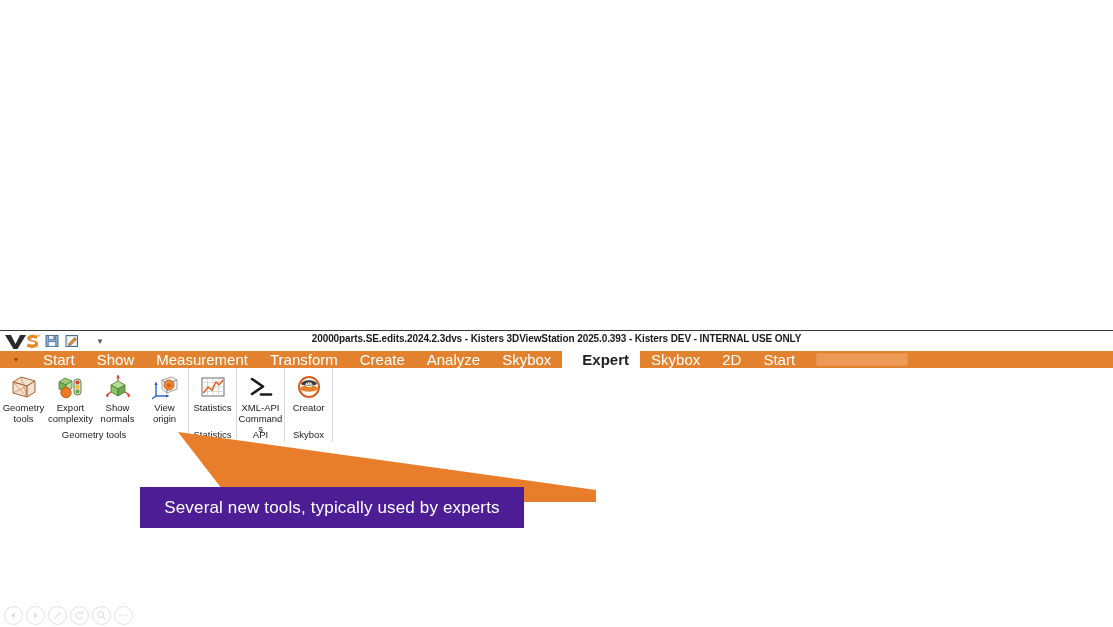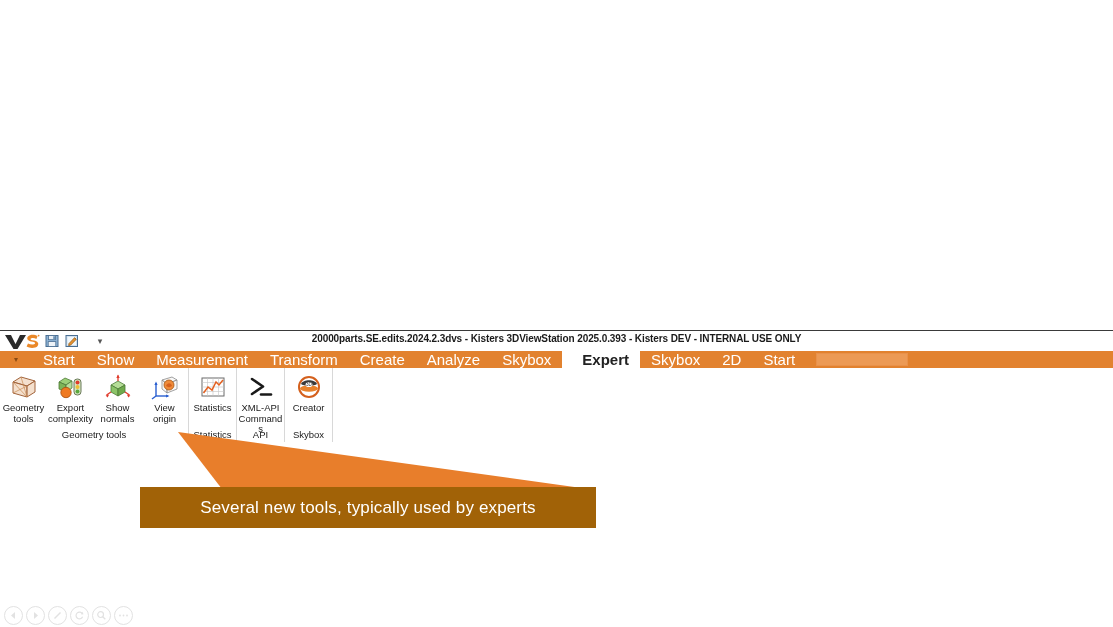--- a/index.html
+++ b/index.html
@@ -190,23 +190,23 @@
     left: 140px;
     top: 432px;
     width: 470px;
     height: 70px;
     pointer-events: none;
   }
   .callout-box {
     position: absolute;
     left: 140px;
     top: 487px;
-    width: 456px;
+    width: 384px;
     height: 41px;
-    background: #a16207;
+    background: #4c1d95;
     display: flex;
     align-items: center;
     justify-content: center;
   }
   .callout-text {
     color: #ffffff;
     font-size: 17px;
     letter-spacing: 0.15px;
   }
 

